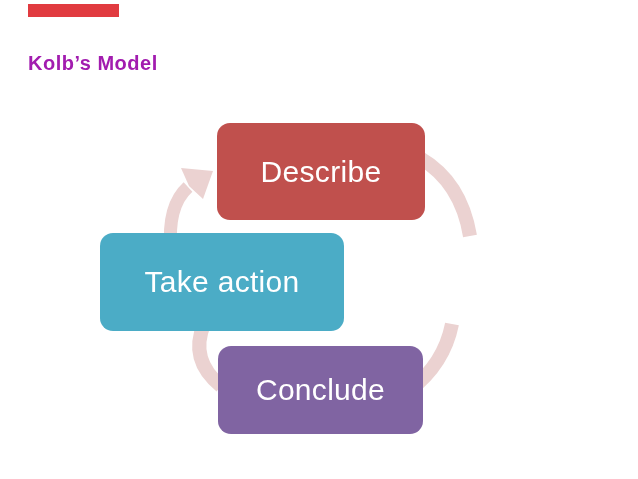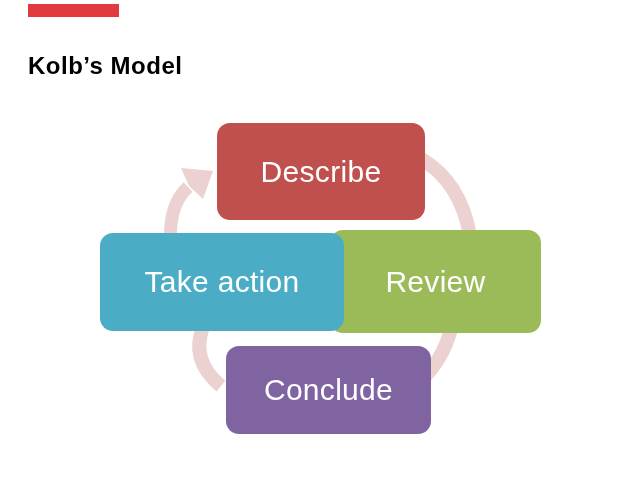--- a/index.html
+++ b/index.html
@@ -21,24 +21,24 @@
     top: 4px;
     width: 91px;
     height: 13px;
     background: #e13b40;
   }
   .title {
     position: absolute;
     left: 28px;
     top: 52px;
     margin: 0;
-    font-size: 24px;
+    font-size: 20px;
     font-weight: bold;
     letter-spacing: 0.5px;
-    color: #000000;
+    color: #a21caf;
   }
   .diagram {
     position: absolute;
     inset: 0;
     padding-left: 44px;
   }
   .cycle-svg {
     position: absolute;
     left: 0;
     top: 0;
@@ -50,21 +50,21 @@
     border-radius: 13px;
     display: flex;
     align-items: center;
     justify-content: center;
     color: #ffffff;
     font-size: 30px;
     letter-spacing: 0.3px;
   }
   .node-describe   { left: 217px; top: 123px; width: 208px; height: 97px;  background: #c0504d; }
   .node-review     { left: 330px; top: 230px; width: 211px; height: 103px; background: #9bbb59; }
-  .node-conclude   { left: 226px; top: 346px; width: 205px; height: 88px;  background: #8064a2; }
+  .node-conclude   { left: 218px; top: 346px; width: 205px; height: 88px;  background: #8064a2; }
   .node-takeaction { left: 100px; top: 233px; width: 244px; height: 98px;  background: #4bacc6; }
 </style>
 </head>
 <body>
 
 <div class="slide">
 
   <div class="accent-bar"></div>
 
   <h1 class="title">Kolb’s Model</h1>
@@ -81,23 +81,20 @@
 
       <path d="M 171,250 Q 167,206 188,187" fill="none" stroke="#EBD2D1" stroke-width="13"></path>
 
       <polygon points="213,171 203,199 189,186 181,168" fill="#EBD2D1"></polygon>
     </svg>
 
     <div class="node node-describe">
       <span>Describe</span>
     </div>
 
-    <div class="node node-review">
-      <span>Review</span>
-    </div>
 
     <div class="node node-conclude">
       <span>Conclude</span>
     </div>
 
     <div class="node node-takeaction">
       <span>Take action</span>
     </div>
 
   </div>

